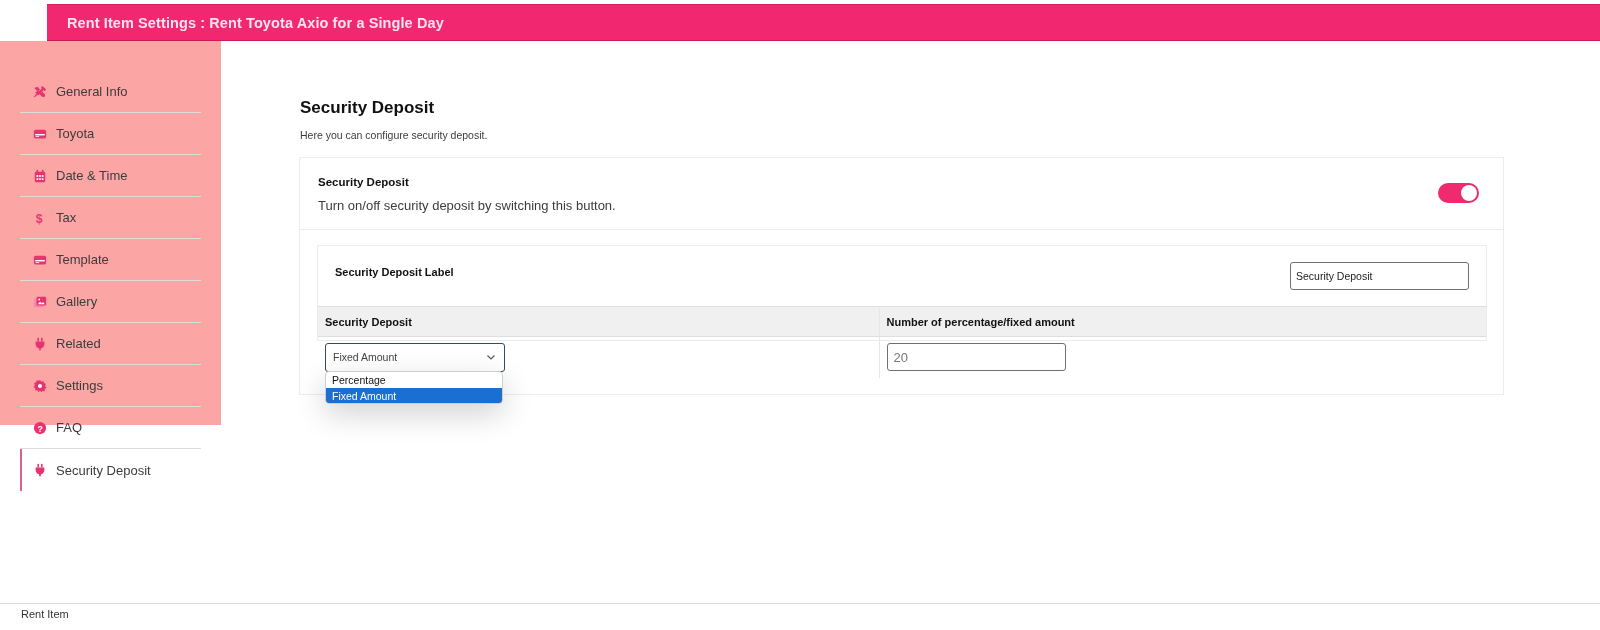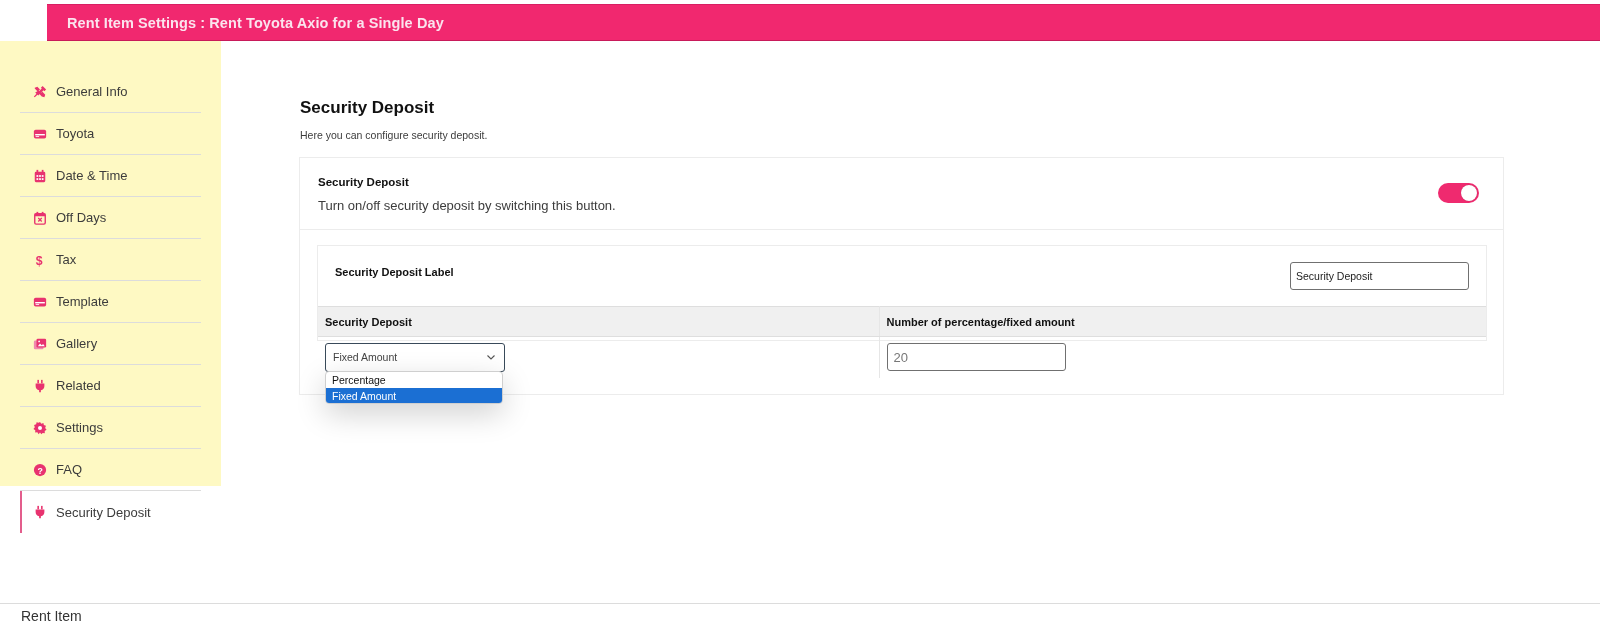--- a/index.html
+++ b/index.html
@@ -12,22 +12,22 @@
       display: flex; align-items: center; padding-left: 20px; margin-left: 47px;
     }
     .topbar-title { color: #fbe4ee; font-size: 14.5px; font-weight: bold; letter-spacing: 0.1px; }
     .collapse-toggle {
       position: absolute; right: 0; top: 14px; width: 0; height: 0;
       border-left: 4px solid transparent; border-right: 4px solid transparent;
       border-bottom: 5px solid #ffffff; cursor: pointer;
     }
 
     .sidebar {
-      position: absolute; left: 0; top: 41px; width: 221px; height: 445px;
-      background: #fef9c3;
+      position: absolute; left: 0; top: 41px; width: 221px; height: 384px;
+      background: #fca5a5;
     }
     .nav-list { position: absolute; left: 20px; top: 30px; width: 181px; }
     .nav-item {
       height: 42px; display: flex; align-items: center; padding-left: 12px;
       border-bottom: 1px solid #dcdcdc; cursor: pointer; font-size: 13px; color: #3c3c3c;
     }
     .nav-item .ico { width: 16px; height: 16px; margin-right: 8px; display: inline-flex; align-items: center; justify-content: center; }
     .nav-item .ico svg { width: 14px; height: 14px; }
     .nav-item.active {
       background: #ffffff; width: 201px; border-left: 2px solid #e35d8c; border-bottom: 1px solid #dcdcdc;
@@ -90,21 +90,21 @@
 
     .dropdown {
       position: absolute; left: 325px; top: 371px; width: 178px; height: 33px;
       background: #fff; border: 1px solid #cfcfcf; border-radius: 4px;
       box-shadow: 0 10px 30px rgba(0,0,0,0.18); overflow: hidden; z-index: 5;
     }
     .dd-opt { height: 16px; line-height: 16px; padding-left: 6px; font-size: 10.5px; color: #111; cursor: pointer; }
     .dd-opt.sel { background: #1b6fd3; color: #fff; }
 
     .footer-line { position: absolute; left: 0; top: 603px; width: 1600px; height: 1px; background: #dcdcdc; }
-    .footer-text { position: absolute; left: 21px; top: 608px; font-size: 14px; color: #333; }
+    .footer-text { position: absolute; left: 21px; top: 608px; font-size: 11px; color: #333; }
   </style>
 </head>
 <body>
 
 <div class="topbar">
   <span class="topbar-title">Rent Item Settings : Rent Toyota Axio for a Single Day</span>
   <span class="collapse-toggle"></span>
 </div>
 
 <aside class="sidebar">
@@ -138,32 +138,20 @@
               <rect x="4" y="7" width="2" height="2"></rect>
               <rect x="7" y="7" width="2" height="2"></rect>
               <rect x="10" y="7" width="2" height="2"></rect>
               <rect x="4" y="10.5" width="2" height="2"></rect>
               <rect x="7" y="10.5" width="2" height="2"></rect>
               <rect x="10" y="10.5" width="2" height="2"></rect>
             </g>
           </svg>
       </span>
       <span>Date &amp; Time</span>
-    </div>
-    <div class="nav-item">
-      <span class="ico">
-        <svg viewBox="0 0 16 16">
-            <rect x="2" y="3" width="12" height="12" rx="1.5" fill="none" stroke="#e8336f" stroke-width="1.6"></rect>
-            <rect x="2" y="3" width="12" height="3" fill="#e8336f"></rect>
-            <rect x="4" y="1" width="2" height="3" fill="#e8336f"></rect>
-            <rect x="10" y="1" width="2" height="3" fill="#e8336f"></rect>
-            <path d="M6 8l4 4M10 8l-4 4" stroke="#e8336f" stroke-width="1.4"></path>
-          </svg>
-      </span>
-      <span>Off Days</span>
     </div>
     <div class="nav-item">
       <span class="ico">
         <svg viewBox="0 0 16 16">
             <text x="3" y="13.5" font-size="14" font-weight="bold" fill="#e8336f" font-family="Liberation Sans, sans-serif">$</text>
           </svg>
       </span>
       <span>Tax</span>
     </div>
     <div class="nav-item">

